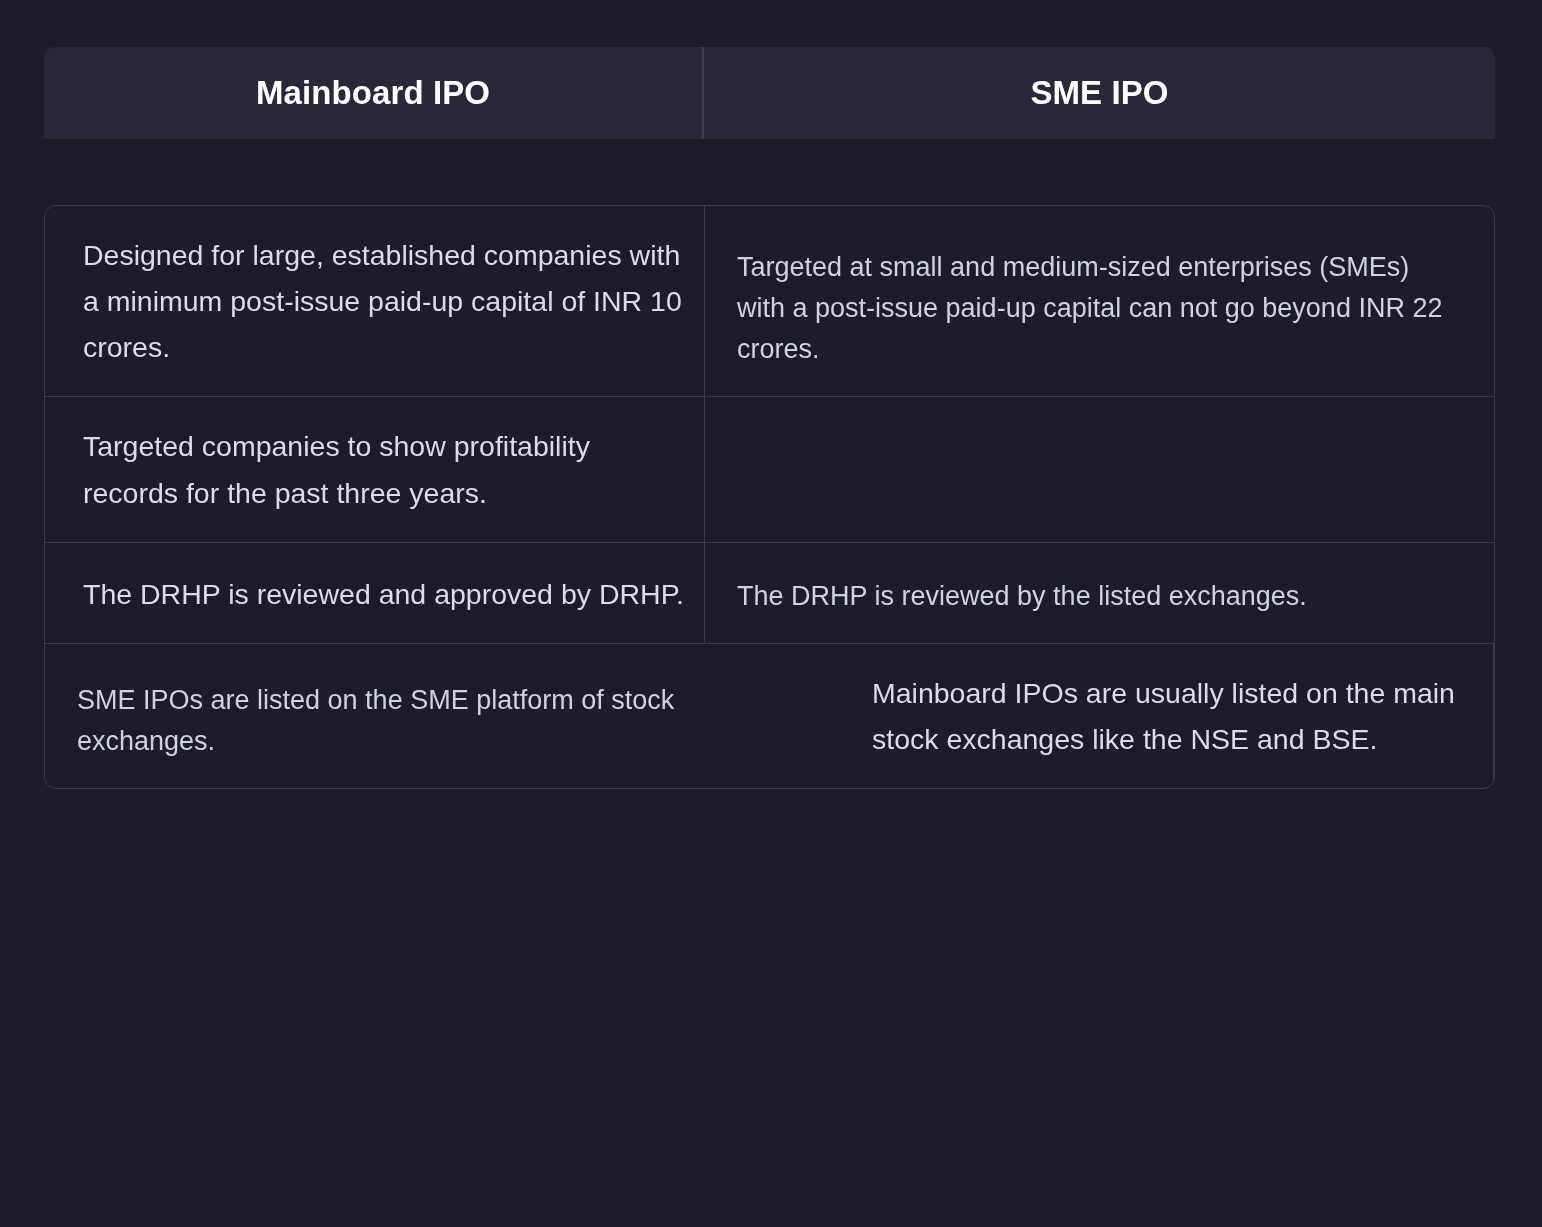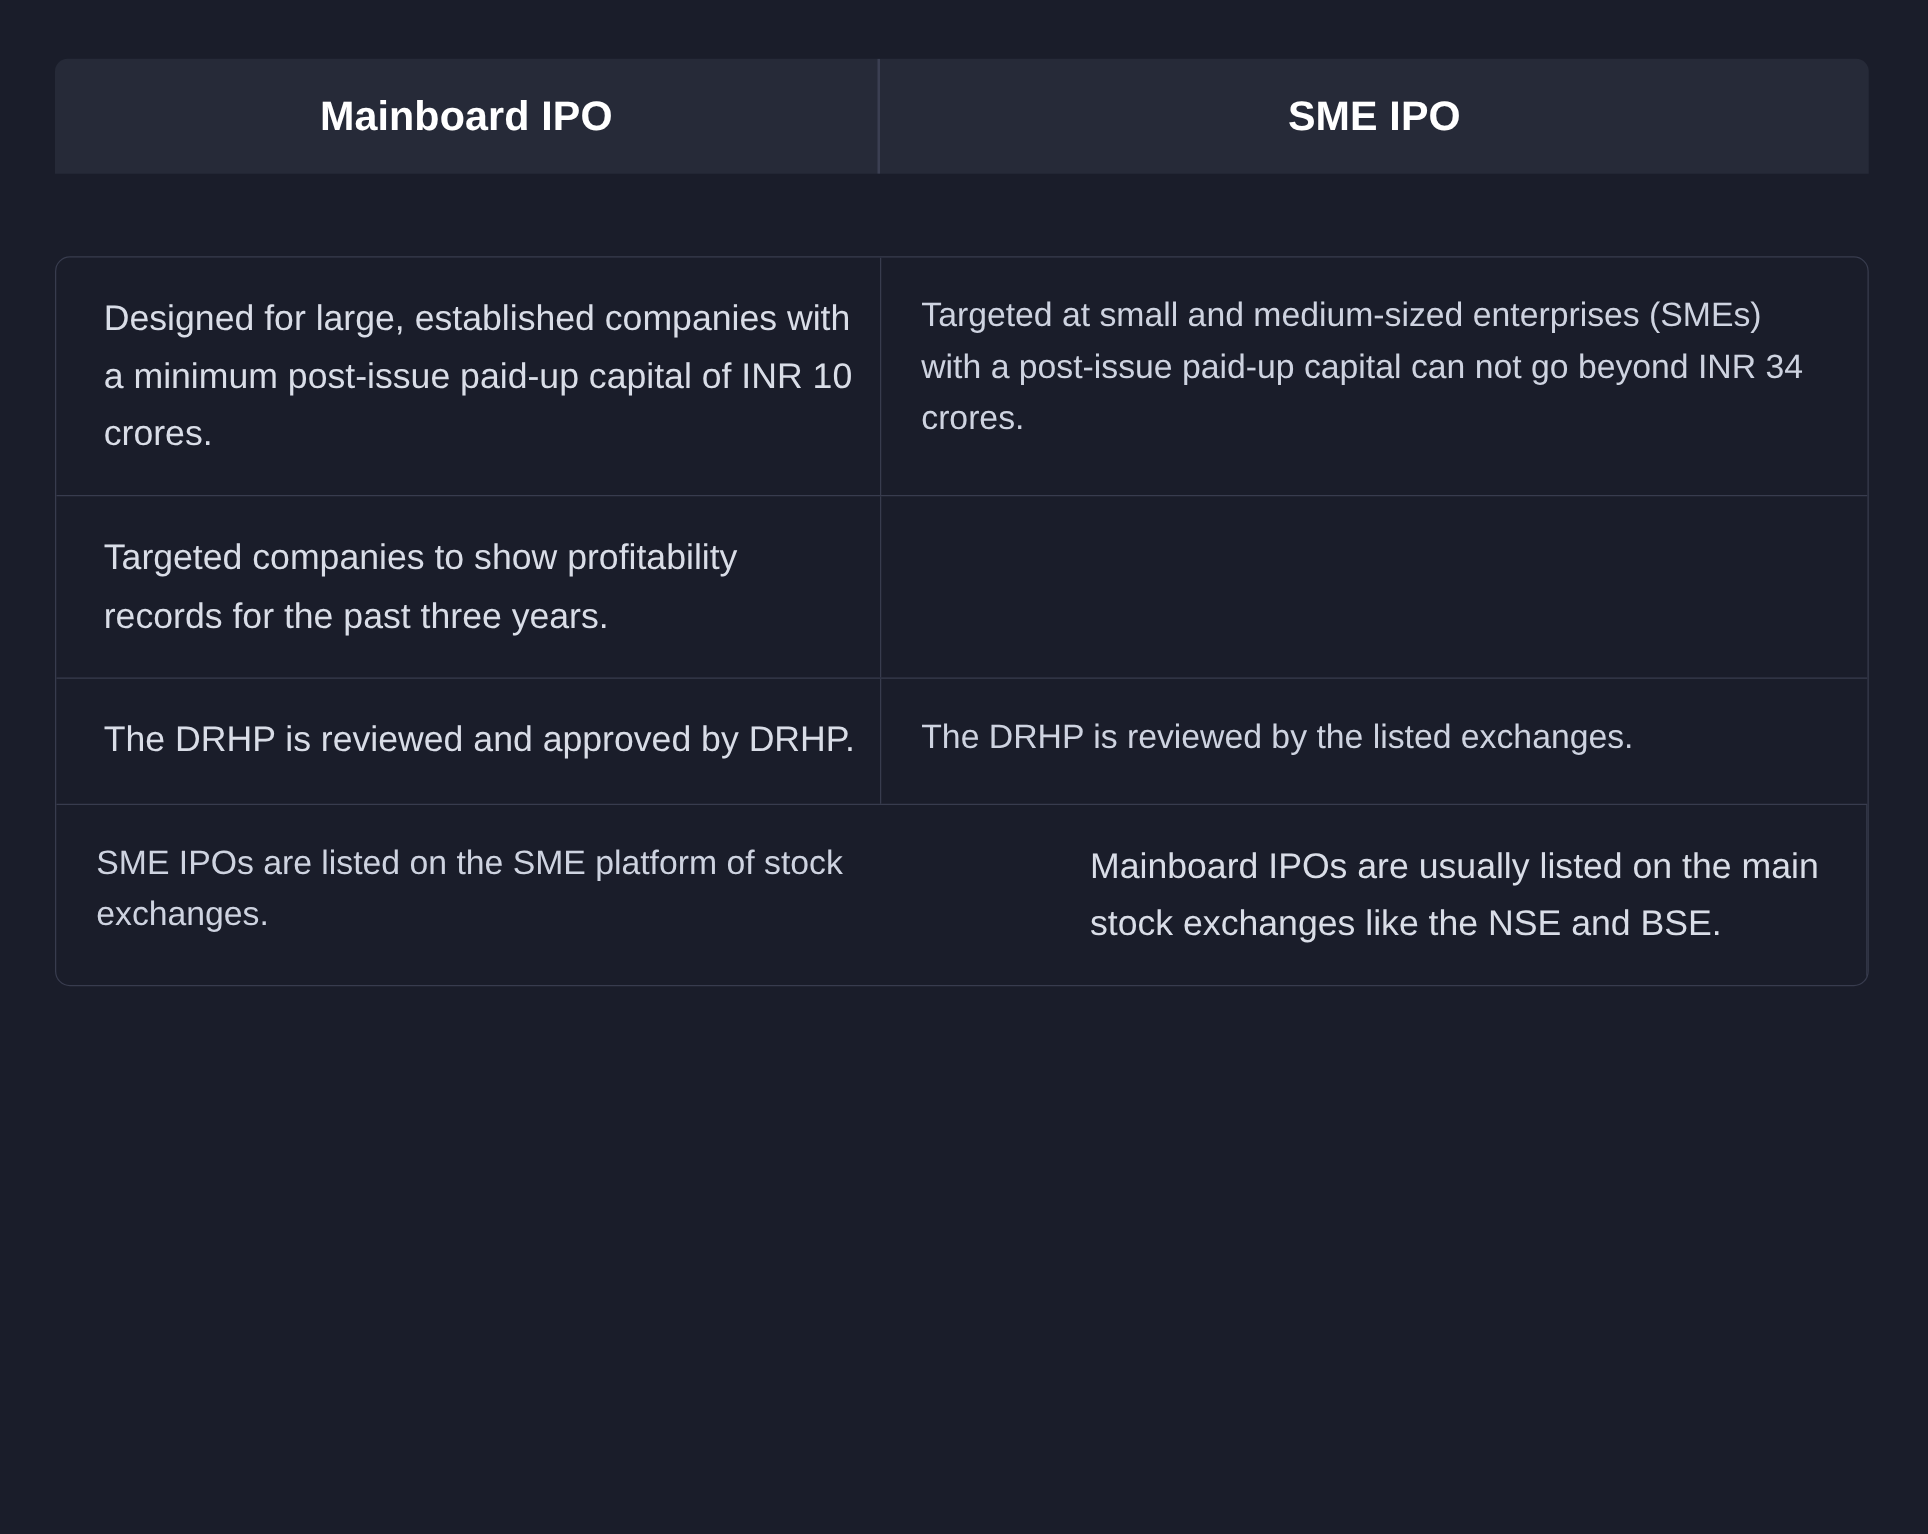--- a/index.html
+++ b/index.html
@@ -74,21 +74,21 @@
     display: flex;
     border-bottom: 1px solid #383c4e;
     min-height: 100px;
   }
   .trow:last-child {
     border-bottom: none;
   }
   .tcell {
     box-sizing: border-box;
     display: flex;
-    align-items: flex-start;
+    align-items: flex-end;
     color: #d9dde7;
   }
   .tcell.left {
     width: 660px;
     border-right: 1px solid #383c4e;
     padding: 26px 20px 26px 38px;
     font-size: 28.5px;
     line-height: 1.62;
   }
   .tcell.right {
@@ -117,21 +117,21 @@
     </div>
   </div>
 
   <div class="table-wrap">
 
     <div class="trow">
       <div class="tcell left">
         <span class="cell-text">Designed for large, established companies with a minimum post-issue paid-up capital of INR 10 crores.</span>
       </div>
       <div class="tcell right">
-        <span class="cell-text">Targeted at small and medium-sized enterprises (SMEs) with a post-issue paid-up capital can not go beyond INR 34 crores.</span>
+        <span class="cell-text">Targeted at small and medium-sized enterprises (SMEs) with a post-issue paid-up capital can not go beyond INR 22 crores.</span>
       </div>
     </div>
 
     <div class="trow">
       <div class="tcell left">
         <span class="cell-text">Targeted companies to show profitability records for the past three years.</span>
       </div>
     </div>
 
 

